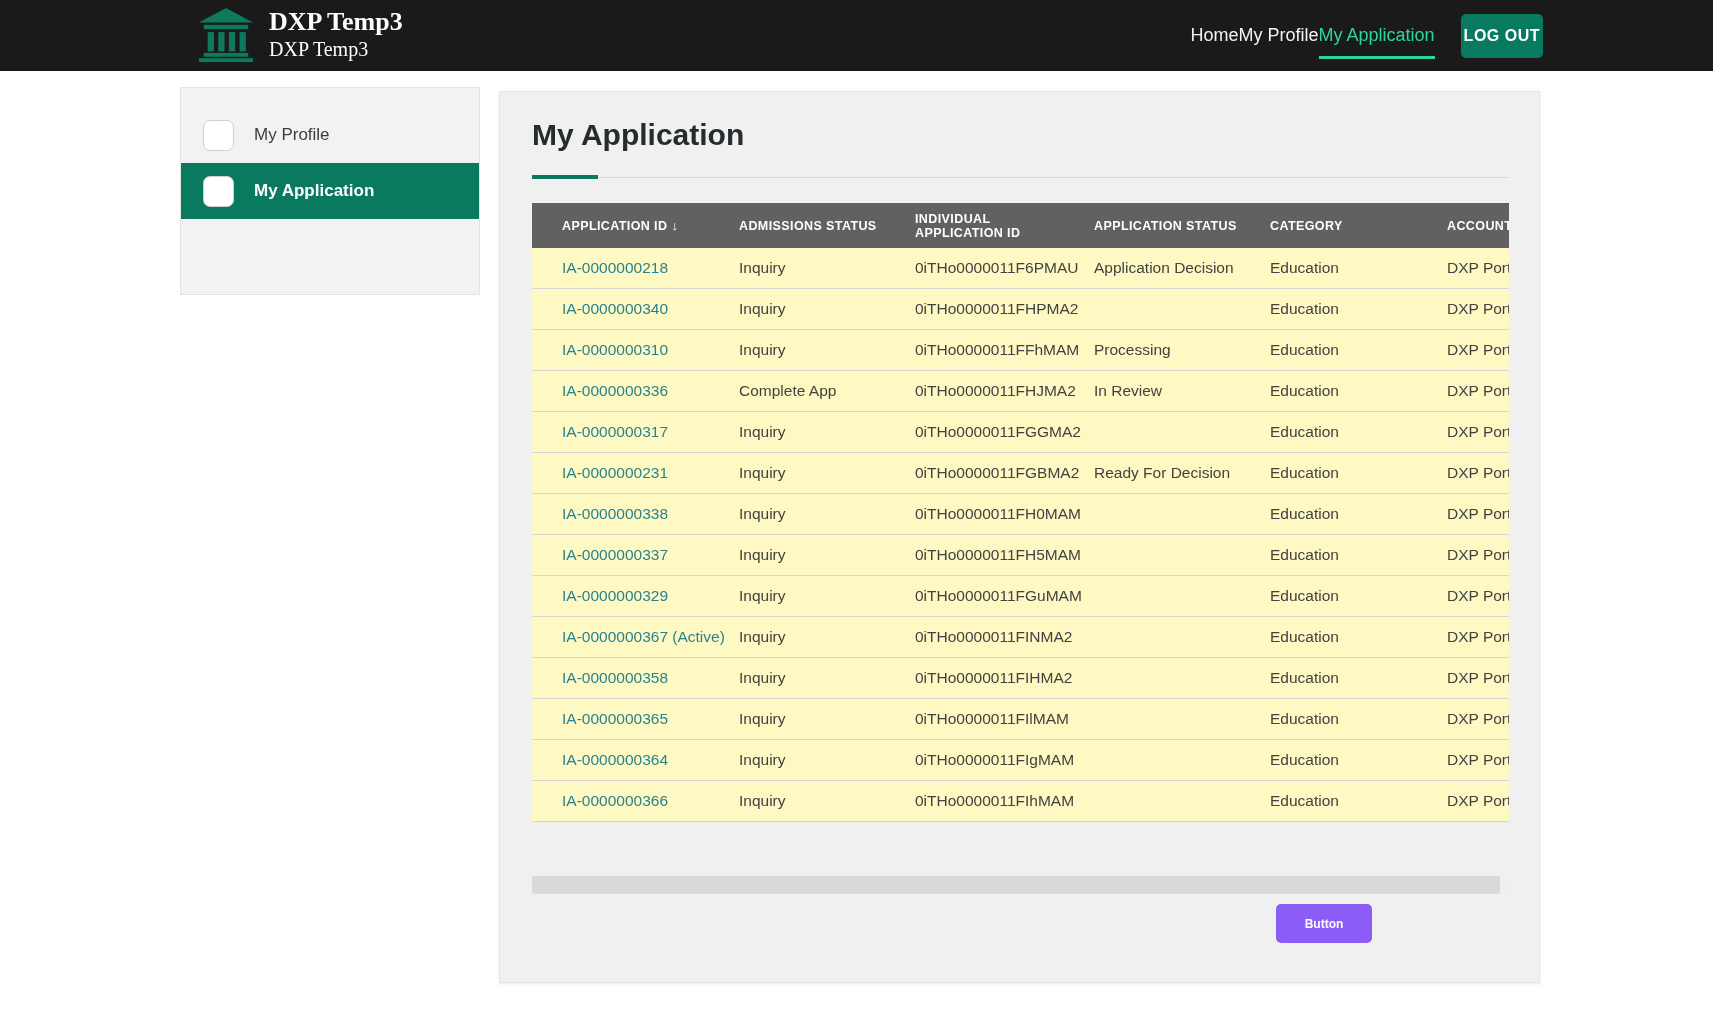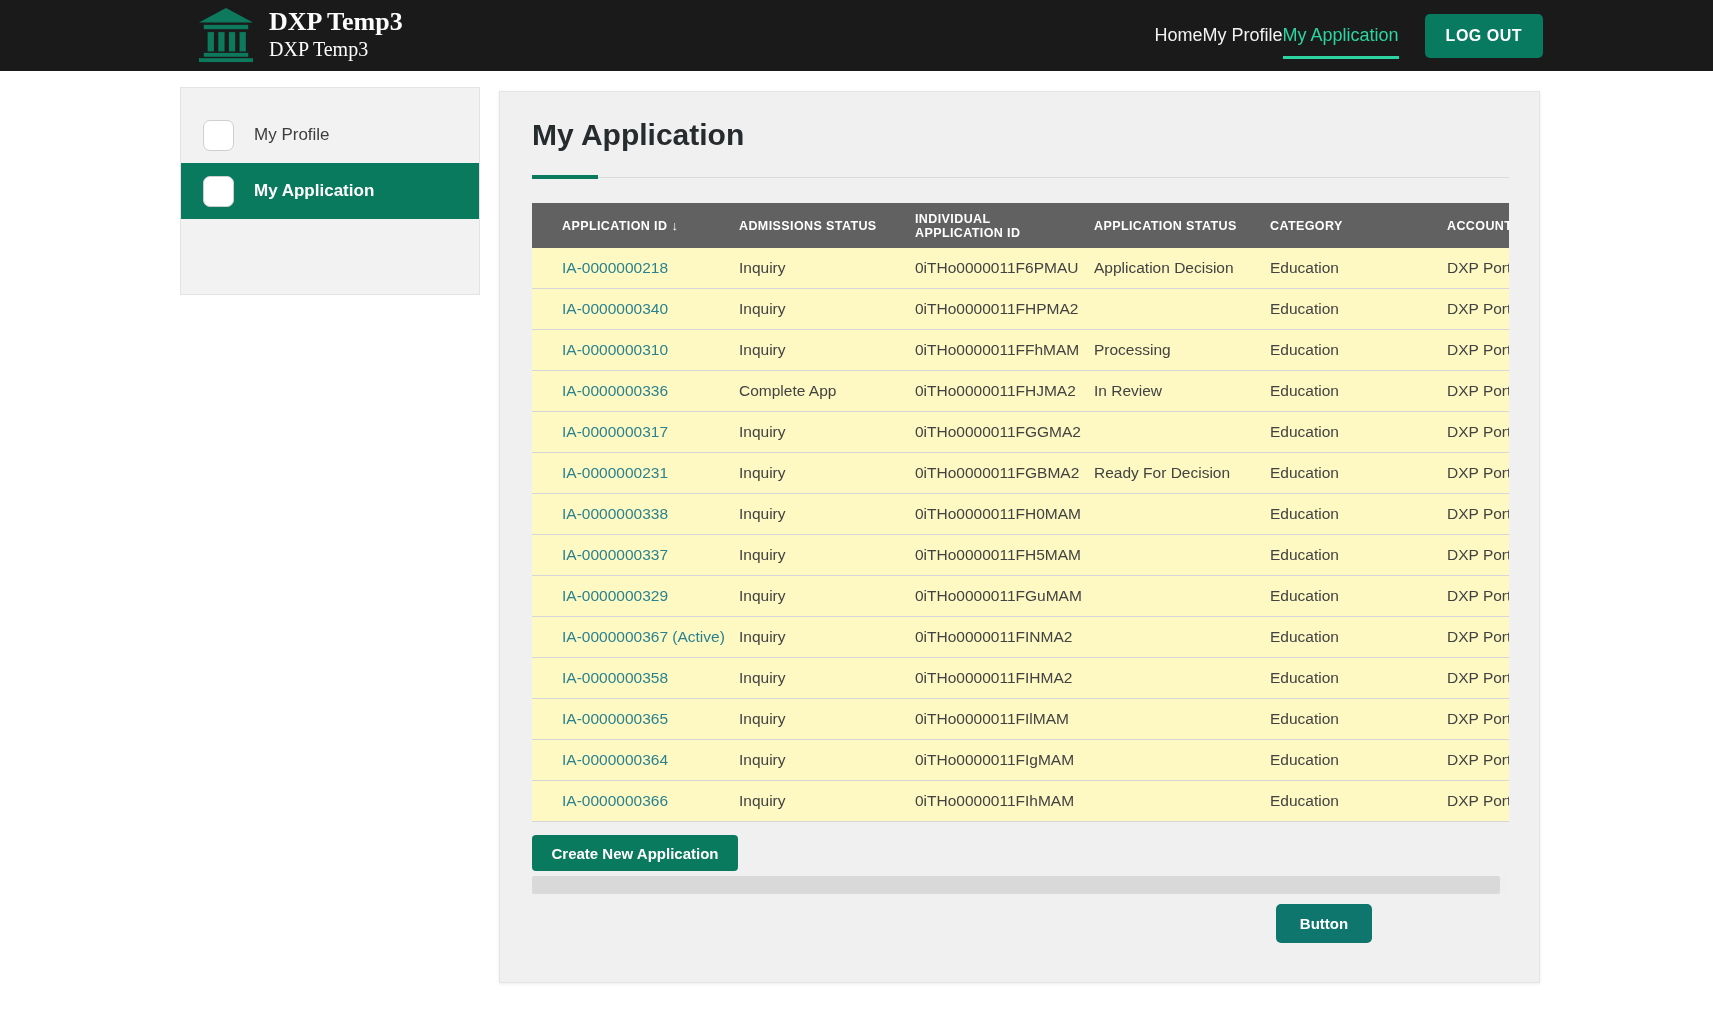--- a/index.html
+++ b/index.html
@@ -13,21 +13,21 @@
   .brand-text { margin-left:14px; color:#fdfdfd; font-family:"Liberation Serif", serif; }
   .brand-title { font-size:26px; font-weight:bold; line-height:30px; }
   .brand-subtitle { font-size:20px; line-height:25px; }
   .topnav { position:absolute; right:170px; top:0; height:71px; display:flex; align-items:center; }
   .nav-links { display:flex; align-items:center; }
   .nav-link { color:#f2f2f2; font-size:18px; cursor:pointer; position:relative; white-space:nowrap; }
   .nav-link.active { color:#2bd4a1; }
   .nav-link.active::after { content:""; position:absolute; left:0; right:0; bottom:-13px;
                             height:3px; background:#2bd4a1; }
   .logout-btn { margin-left:26px; background:#087a5f; color:#ffffff; border:none; border-radius:5px;
-                font-size:16px; font-weight:bold; letter-spacing:.5px; padding:13px 21px;
+                font-size:16px; font-weight:bold; letter-spacing:.5px; padding:13px 3px;
                 font-family:"Liberation Sans", sans-serif; cursor:pointer; }
 
   
   .sidebar { position:absolute; left:180px; top:87px; width:300px; height:208px;
              background:#f2f2f2; border:1px solid #e3e3e3; padding-top:19px; }
   .side-item { height:56px; display:flex; align-items:center; padding-left:22px; cursor:pointer; }
   .side-item .sq { width:31px; height:31px; background:#ffffff; border:1px solid #cfcfcf;
                    border-radius:7px; flex:none; }
   .side-item .lbl { margin-left:20px; font-size:17px; color:#3d3d3d; }
   .side-item.active { background:#0a7a5f; }
@@ -55,22 +55,22 @@
   .id-link { color:#2a8290; cursor:pointer; }
 
   .create-btn { position:absolute; left:32px; top:743px; width:206px; height:36px;
                 background:#0a7a5f; color:#ffffff; border:none; border-radius:4px;
                 font-size:15px; font-weight:bold; font-family:"Liberation Sans", sans-serif; cursor:pointer; }
   .hscroll { position:absolute; left:32px; top:784px; width:977px; height:18px;
              background:#efefef; }
   .hscroll .thumb { position:absolute; left:0; top:0; height:18px; width:968px;
                     background:#d9d9d9; border-radius:2px; cursor:pointer; }
   .footer-btn { position:absolute; left:776px; top:812px; width:96px; height:39px;
-                background:#0f766e; color:#ffffff; border:none; border-radius:5px;
-                font-size:15px; font-weight:bold; font-family:"Liberation Sans", sans-serif; cursor:pointer; }
+                background:#8b5cf6; color:#ffffff; border:none; border-radius:5px;
+                font-size:12px; font-weight:bold; font-family:"Liberation Sans", sans-serif; cursor:pointer; }
 </style>
 </head>
 <body>
 
 <header class="topbar">
   <div class="brand">
     <svg class="logo" viewBox="0 0 60 56">
       <polygon points="30,0 58,15 2,15" fill="currentColor"></polygon>
       <rect x="7" y="17.5" width="46" height="4.5" fill="currentColor"></rect>
       <rect x="11" y="25" width="6.5" height="20" fill="currentColor"></rect>
@@ -231,20 +231,19 @@
             <div class="cell c1">Inquiry</div>
             <div class="cell c2">0iTHo0000011FIhMAM</div>
             <div class="cell c3"></div>
             <div class="cell c4">Education</div>
             <div class="cell c5">DXP Portal</div>
           </div>
         </div>
     </div>
   </div>
 
-  <button class="create-btn">Create New Application</button>
 
   <div class="hscroll">
     <div class="thumb"></div>
   </div>
 
   <button class="footer-btn">Button</button>
 </main>
 
 </body></html>

